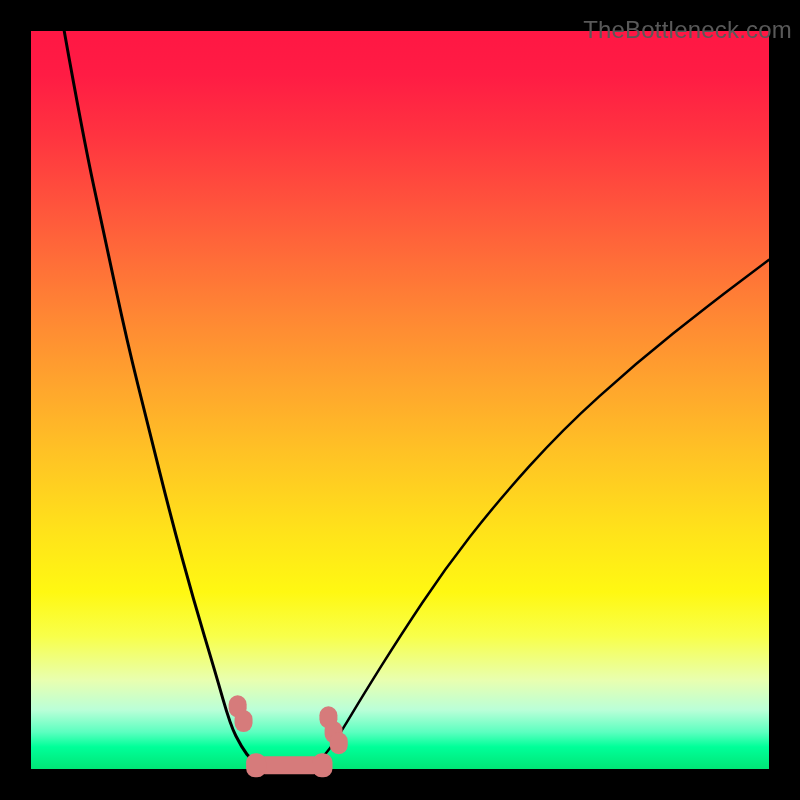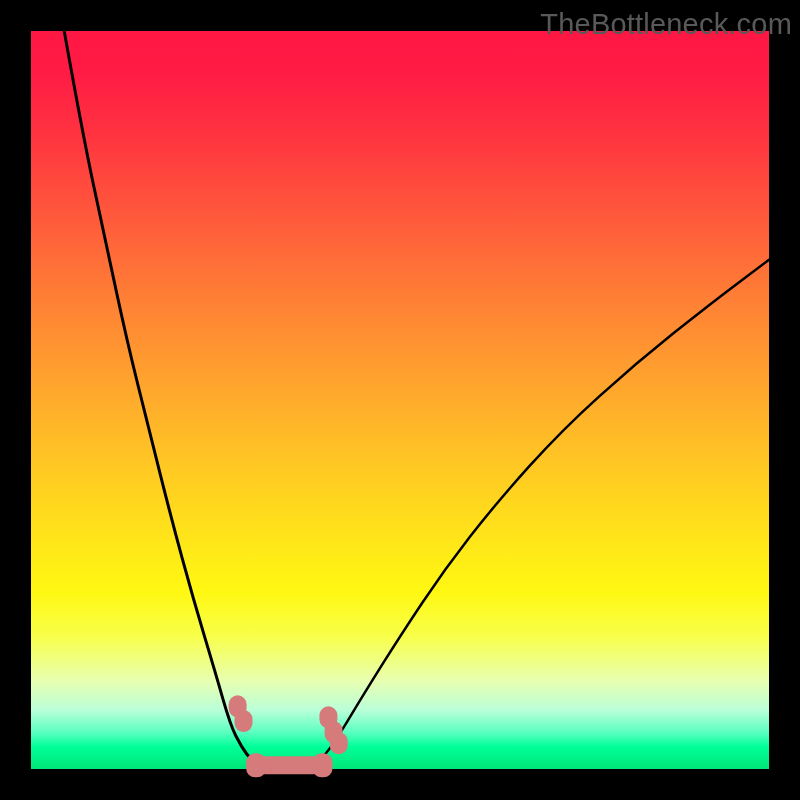--- a/index.html
+++ b/index.html
@@ -35,22 +35,22 @@
       #e8ffb0 88%,
       #baffd8 92%,
       #5cffc0 95%,
       #00ff99 97%,
       #00e676 100%
     );
   }
   .watermark {
     position: absolute;
     right: 8px;
-    top: 8px;
-    font-size: 29px;
+    top: 16px;
+    font-size: 24px;
     font-weight: 400;
     letter-spacing: 0.2px;
     color: #595959;
     font-family: Arial, Helvetica, sans-serif;
   }
   svg.curves {
     position: absolute;
     left: 0;
     top: 0;
   }

